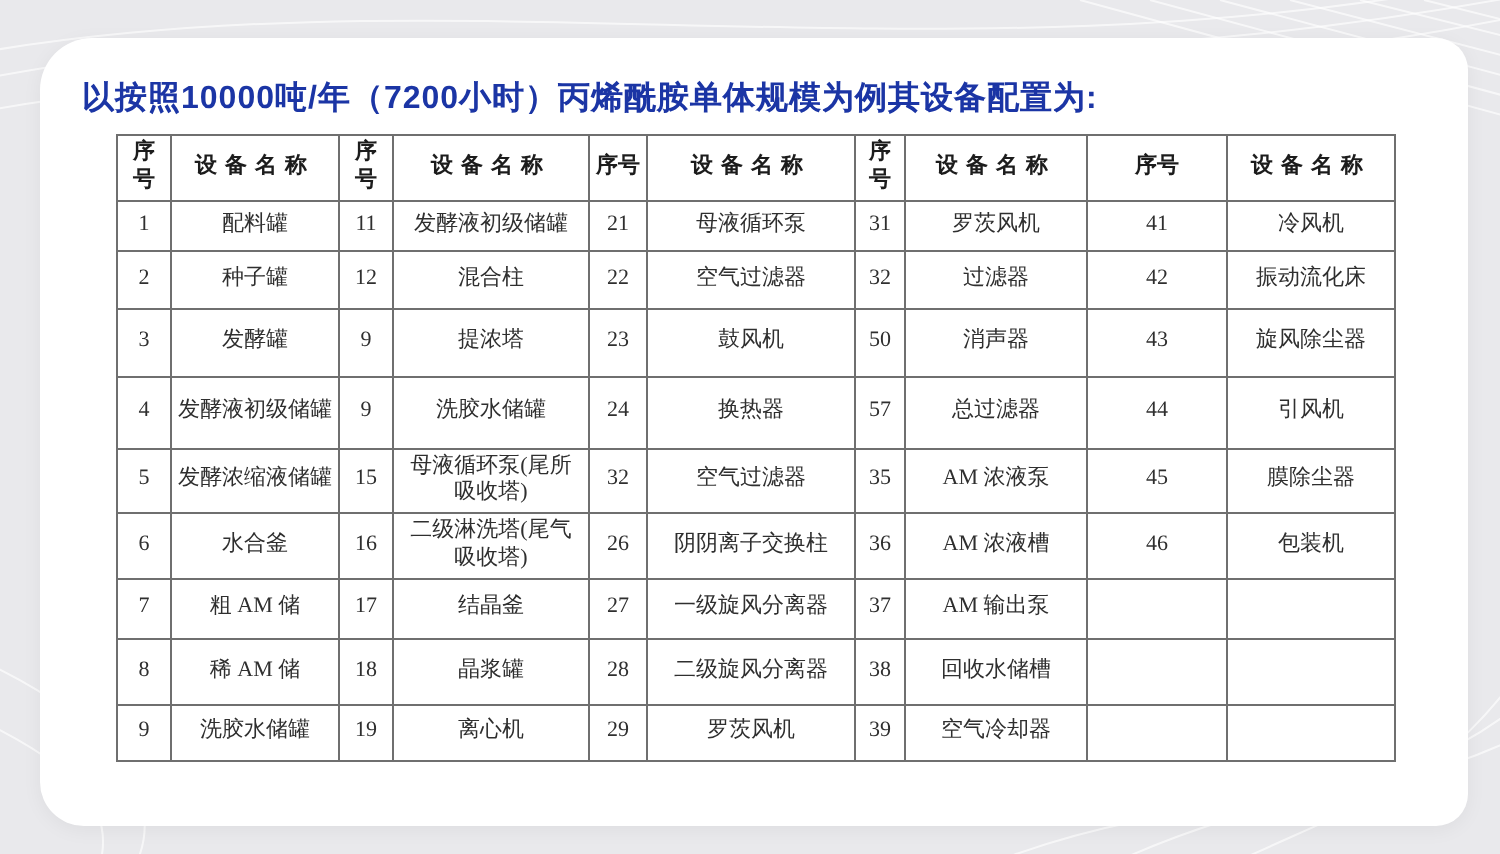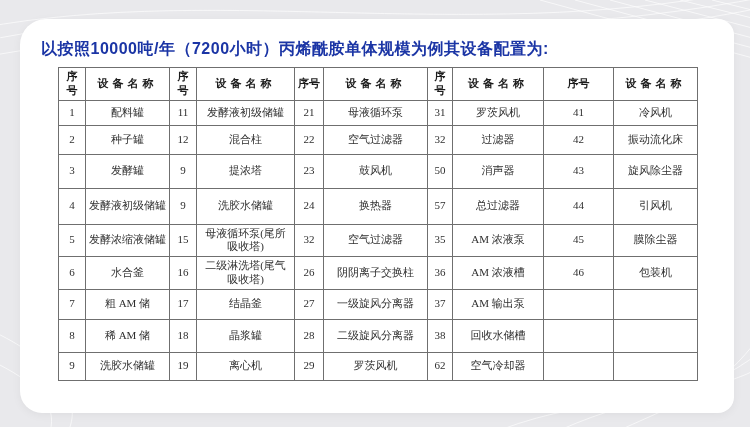--- a/index.html
+++ b/index.html
@@ -200,20 +200,20 @@
           <td></td>
           <td></td>
         </tr>
         <tr>
           <td>9</td>
           <td>洗胶水储罐</td>
           <td>19</td>
           <td>离心机</td>
           <td>29</td>
           <td>罗茨风机</td>
-          <td>62</td>
+          <td>39</td>
           <td>空气冷却器</td>
           <td></td>
           <td></td>
         </tr>
       </tbody>
   </table>
 </div>
 
 </body></html>

